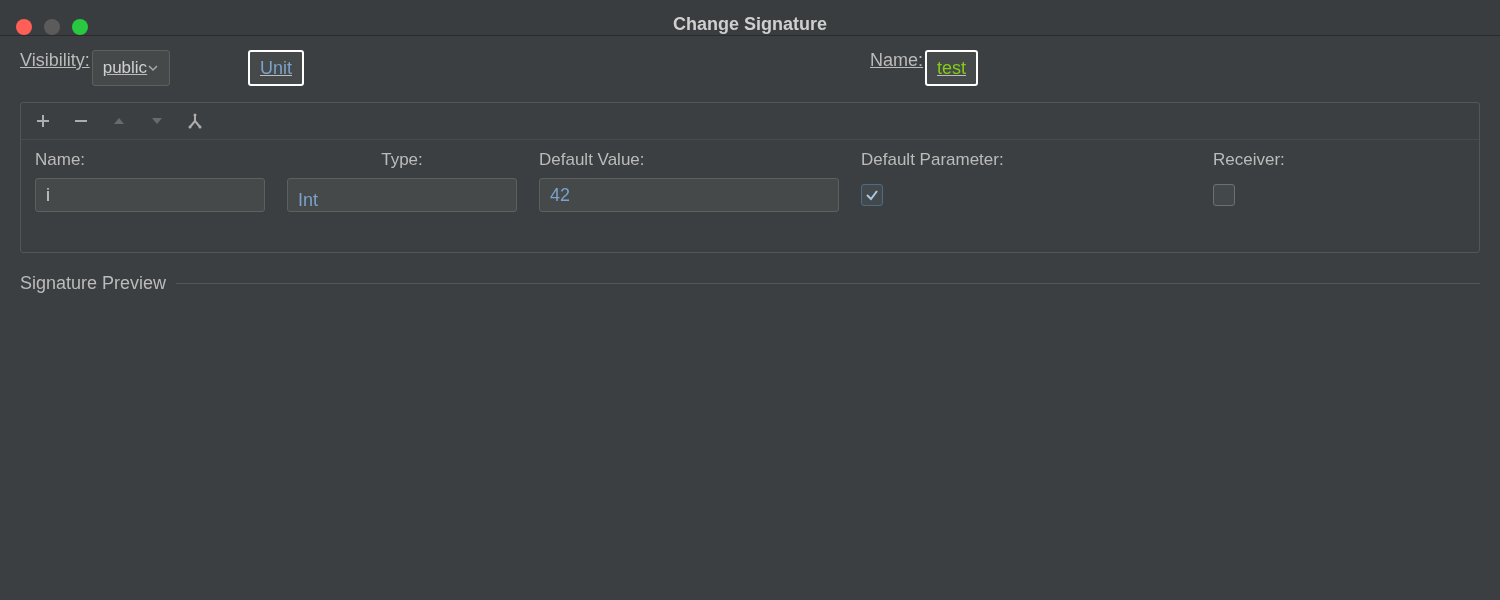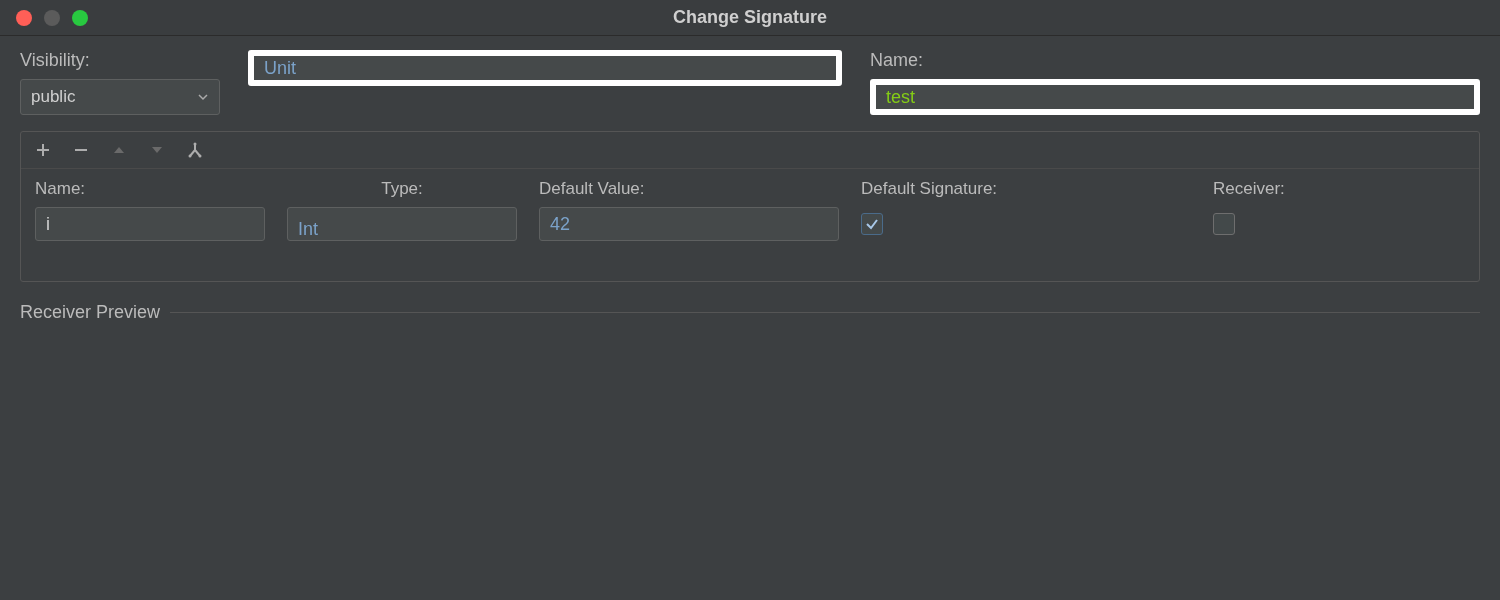--- a/index.html
+++ b/index.html
@@ -8,21 +8,21 @@
       color: #bbbbbb;
       font-family: -apple-system, BlinkMacSystemFont, "Segoe UI", sans-serif;
       font-size: 17px;
       width: 1500px;
       height: 600px;
       overflow: hidden;
     }
     .titlebar {
       height: 36px;
       display: flex;
-      align-items: center;
+      align-items: flex-end;
       position: relative;
       background: #3a3d3f;
       border-bottom: 1px solid #2b2b2b;
     }
     .traffic-lights {
       display: flex;
       gap: 12px;
       padding-left: 16px;
     }
     .light {
@@ -42,41 +42,41 @@
       font-size: 18px;
     }
     .content {
       padding: 14px 20px;
     }
     .row-top {
       display: flex;
       gap: 28px;
       margin-bottom: 16px;
     }
-    .field-group { display: flex; flex-direction: column; gap: 8px; }
+    .field-group { display: flex; gap: 2px; text-decoration: underline; }
     .fg-visibility { width: 200px; }
     .fg-return { flex: 1; }
     .fg-name { width: 610px; }
     label.field-label { color: #bbbbbb; font-size: 18px; }
     .combo {
       height: 36px;
       background: #45494a;
       border: 1px solid #5e6060;
       border-radius: 3px;
       display: flex;
       align-items: center;
       justify-content: space-between;
       padding: 4px 10px;
       color: #d0d0d0;
     }
     .combo .chev { color: #aaaaaa; }
     .text-input {
       height: 36px;
       background: #45494a;
-      border: 6px solid #ffffff;
+      border: 2px solid #ffffff;
       border-radius: 3px;
       padding: 0 10px;
       color: #7ba2c9;
       font-size: 18px;
       display: flex;
       align-items: center;
     }
     .text-input.white { color: #84cc16; }
     .params-panel {
       border: 1px solid #555555;
@@ -229,21 +229,21 @@
             <circle cx="8" cy="2" r="1.5" fill="currentColor"></circle>
             <circle cx="3" cy="14" r="1.5" fill="currentColor"></circle>
             <circle cx="13" cy="14" r="1.5" fill="currentColor"></circle>
           </svg>
       </span>
     </div>
     <div class="param-headers">
       <div class="col col-name">Name:</div>
       <div class="col col-type">Type:</div>
       <div class="col col-default">Default Value:</div>
-      <div class="col col-defparam">Default Signature:</div>
+      <div class="col col-defparam">Default Parameter:</div>
       <div class="col col-receiver">Receiver:</div>
     </div>
     <div class="param-row">
       <div class="param-input w-name">
         <span>i</span>
       </div>
       <div class="param-input w-type">
         <span>Int</span>
       </div>
       <div class="param-input w-def">
@@ -257,18 +257,18 @@
         </div>
       </div>
       <div class="chk-cell2">
         <div class="checkbox"></div>
       </div>
     </div>
   </div>
 
   <div class="preview-section">
     <div class="preview-label-row">
-      <span class="preview-label">Receiver Preview</span>
+      <span class="preview-label">Signature Preview</span>
       <div class="preview-line"></div>
     </div>
   </div>
 
 </div>
 
 </body></html>

